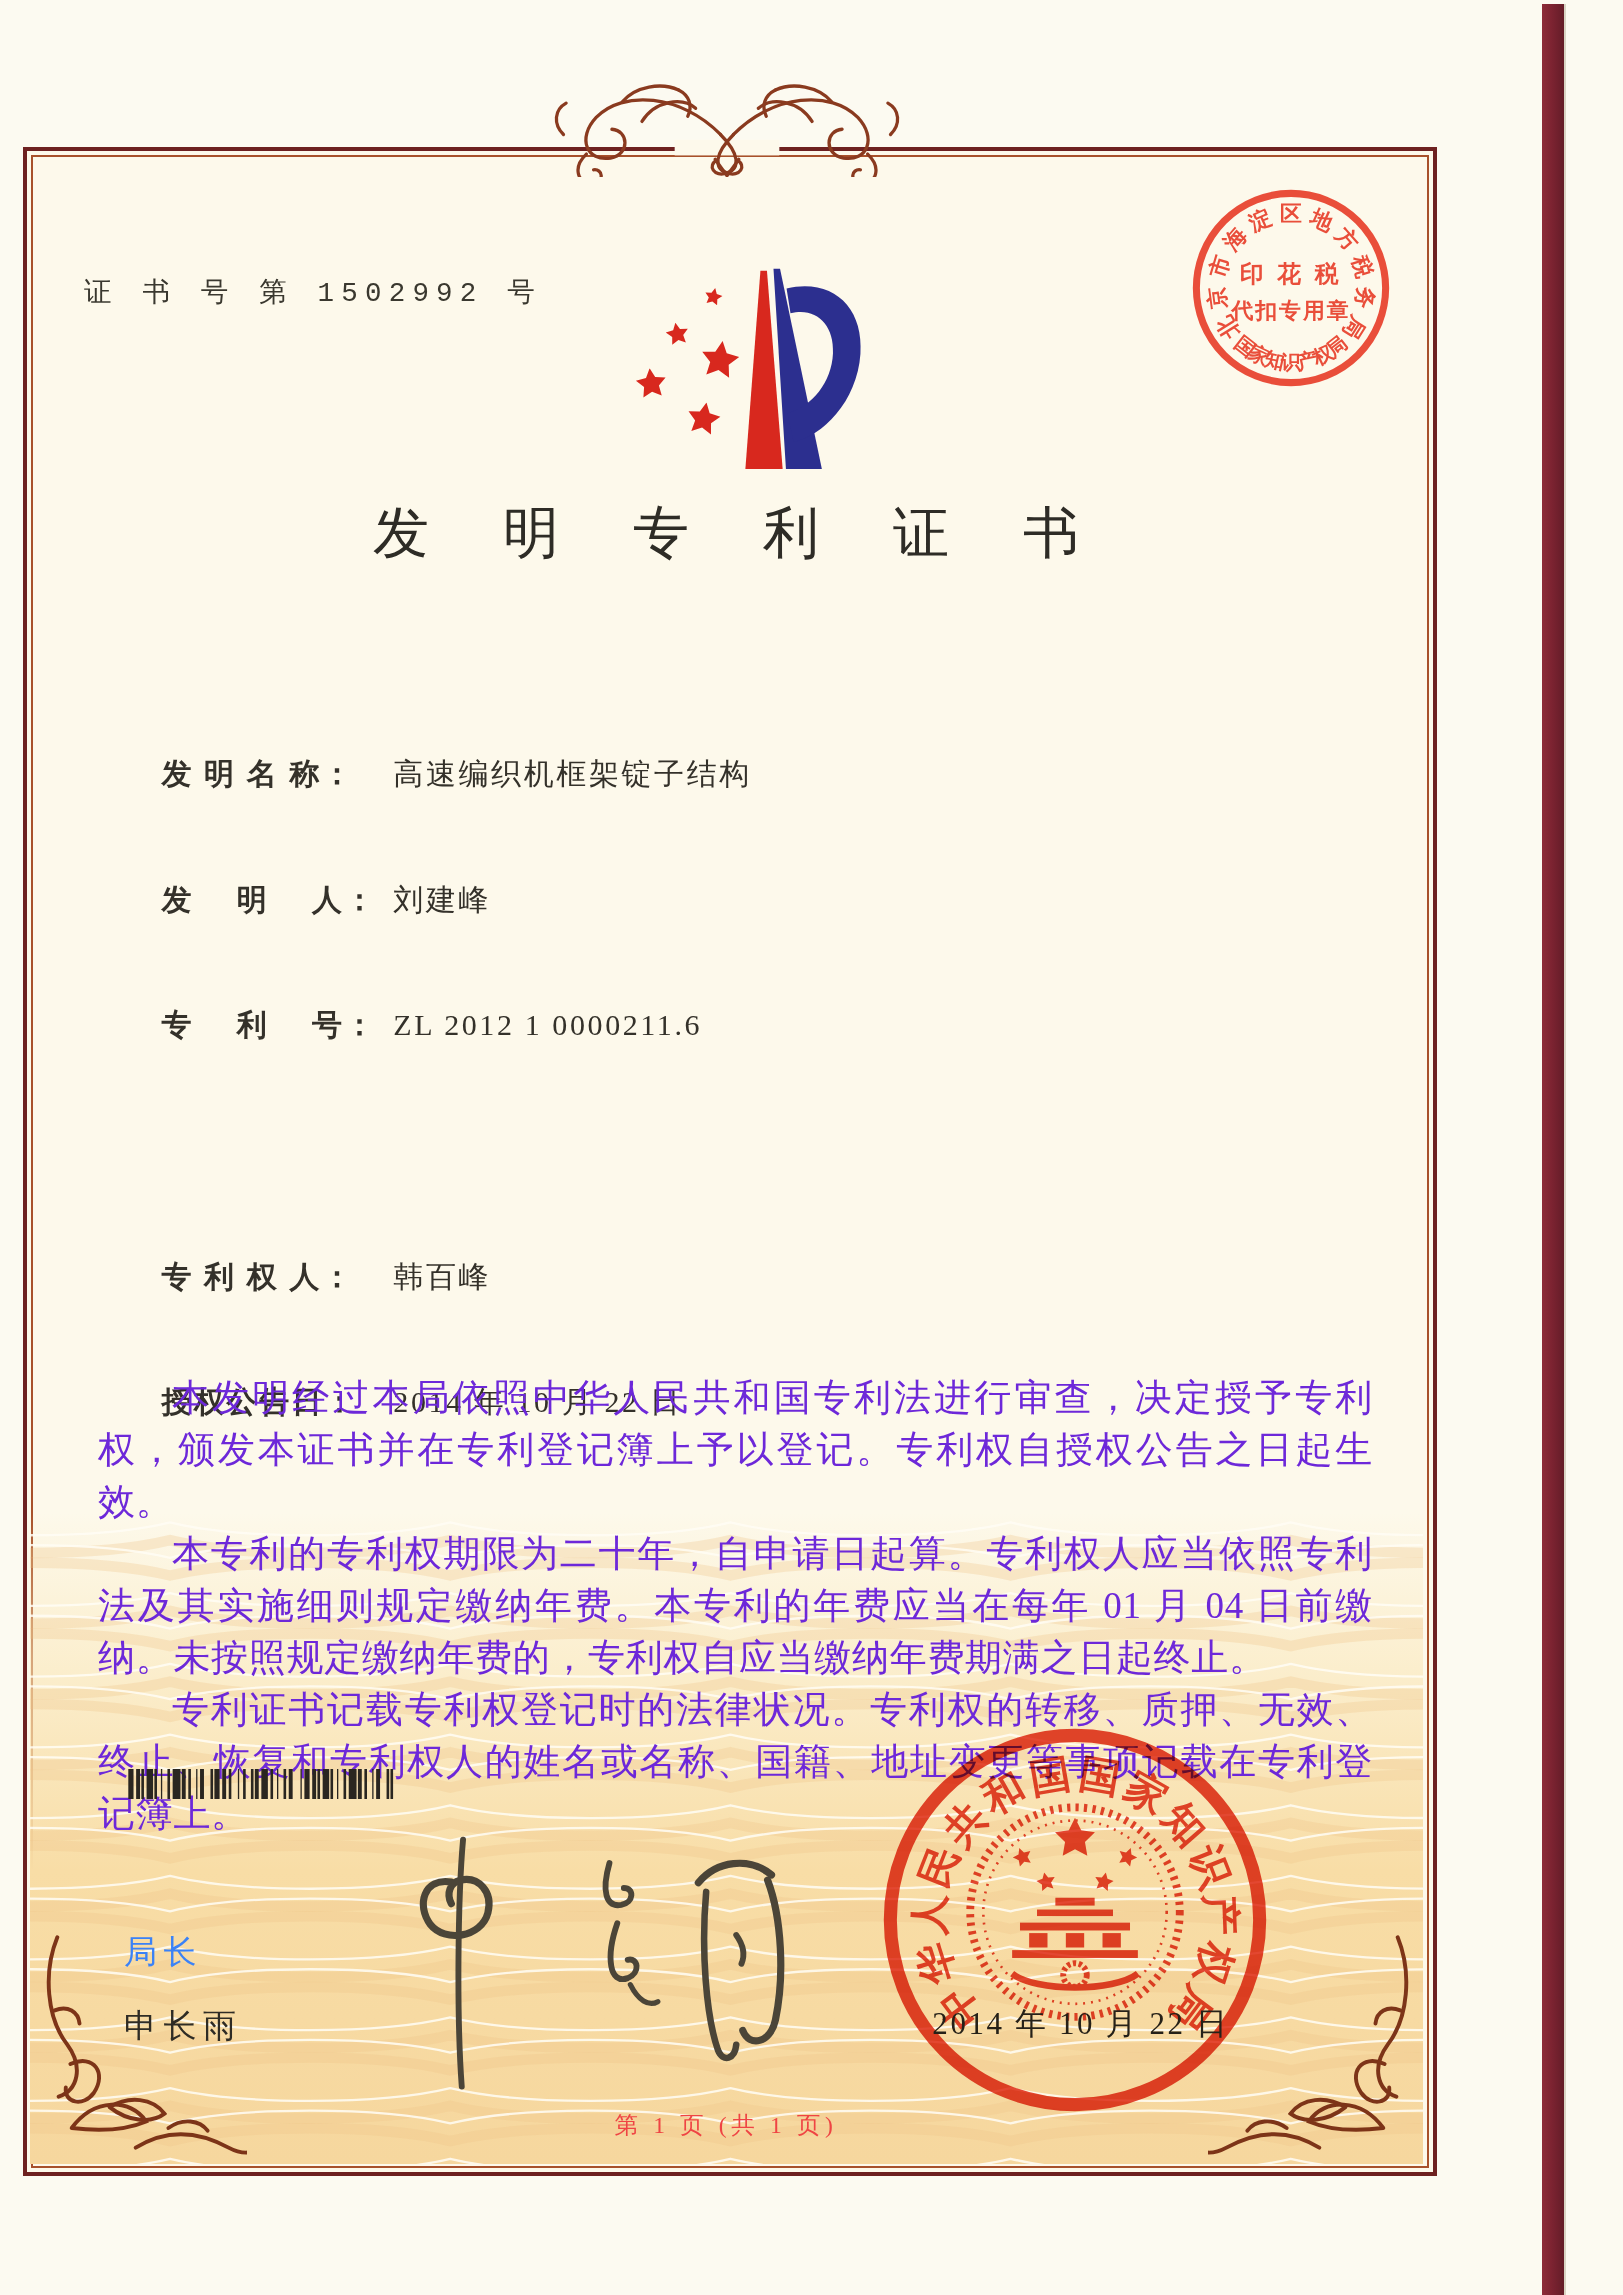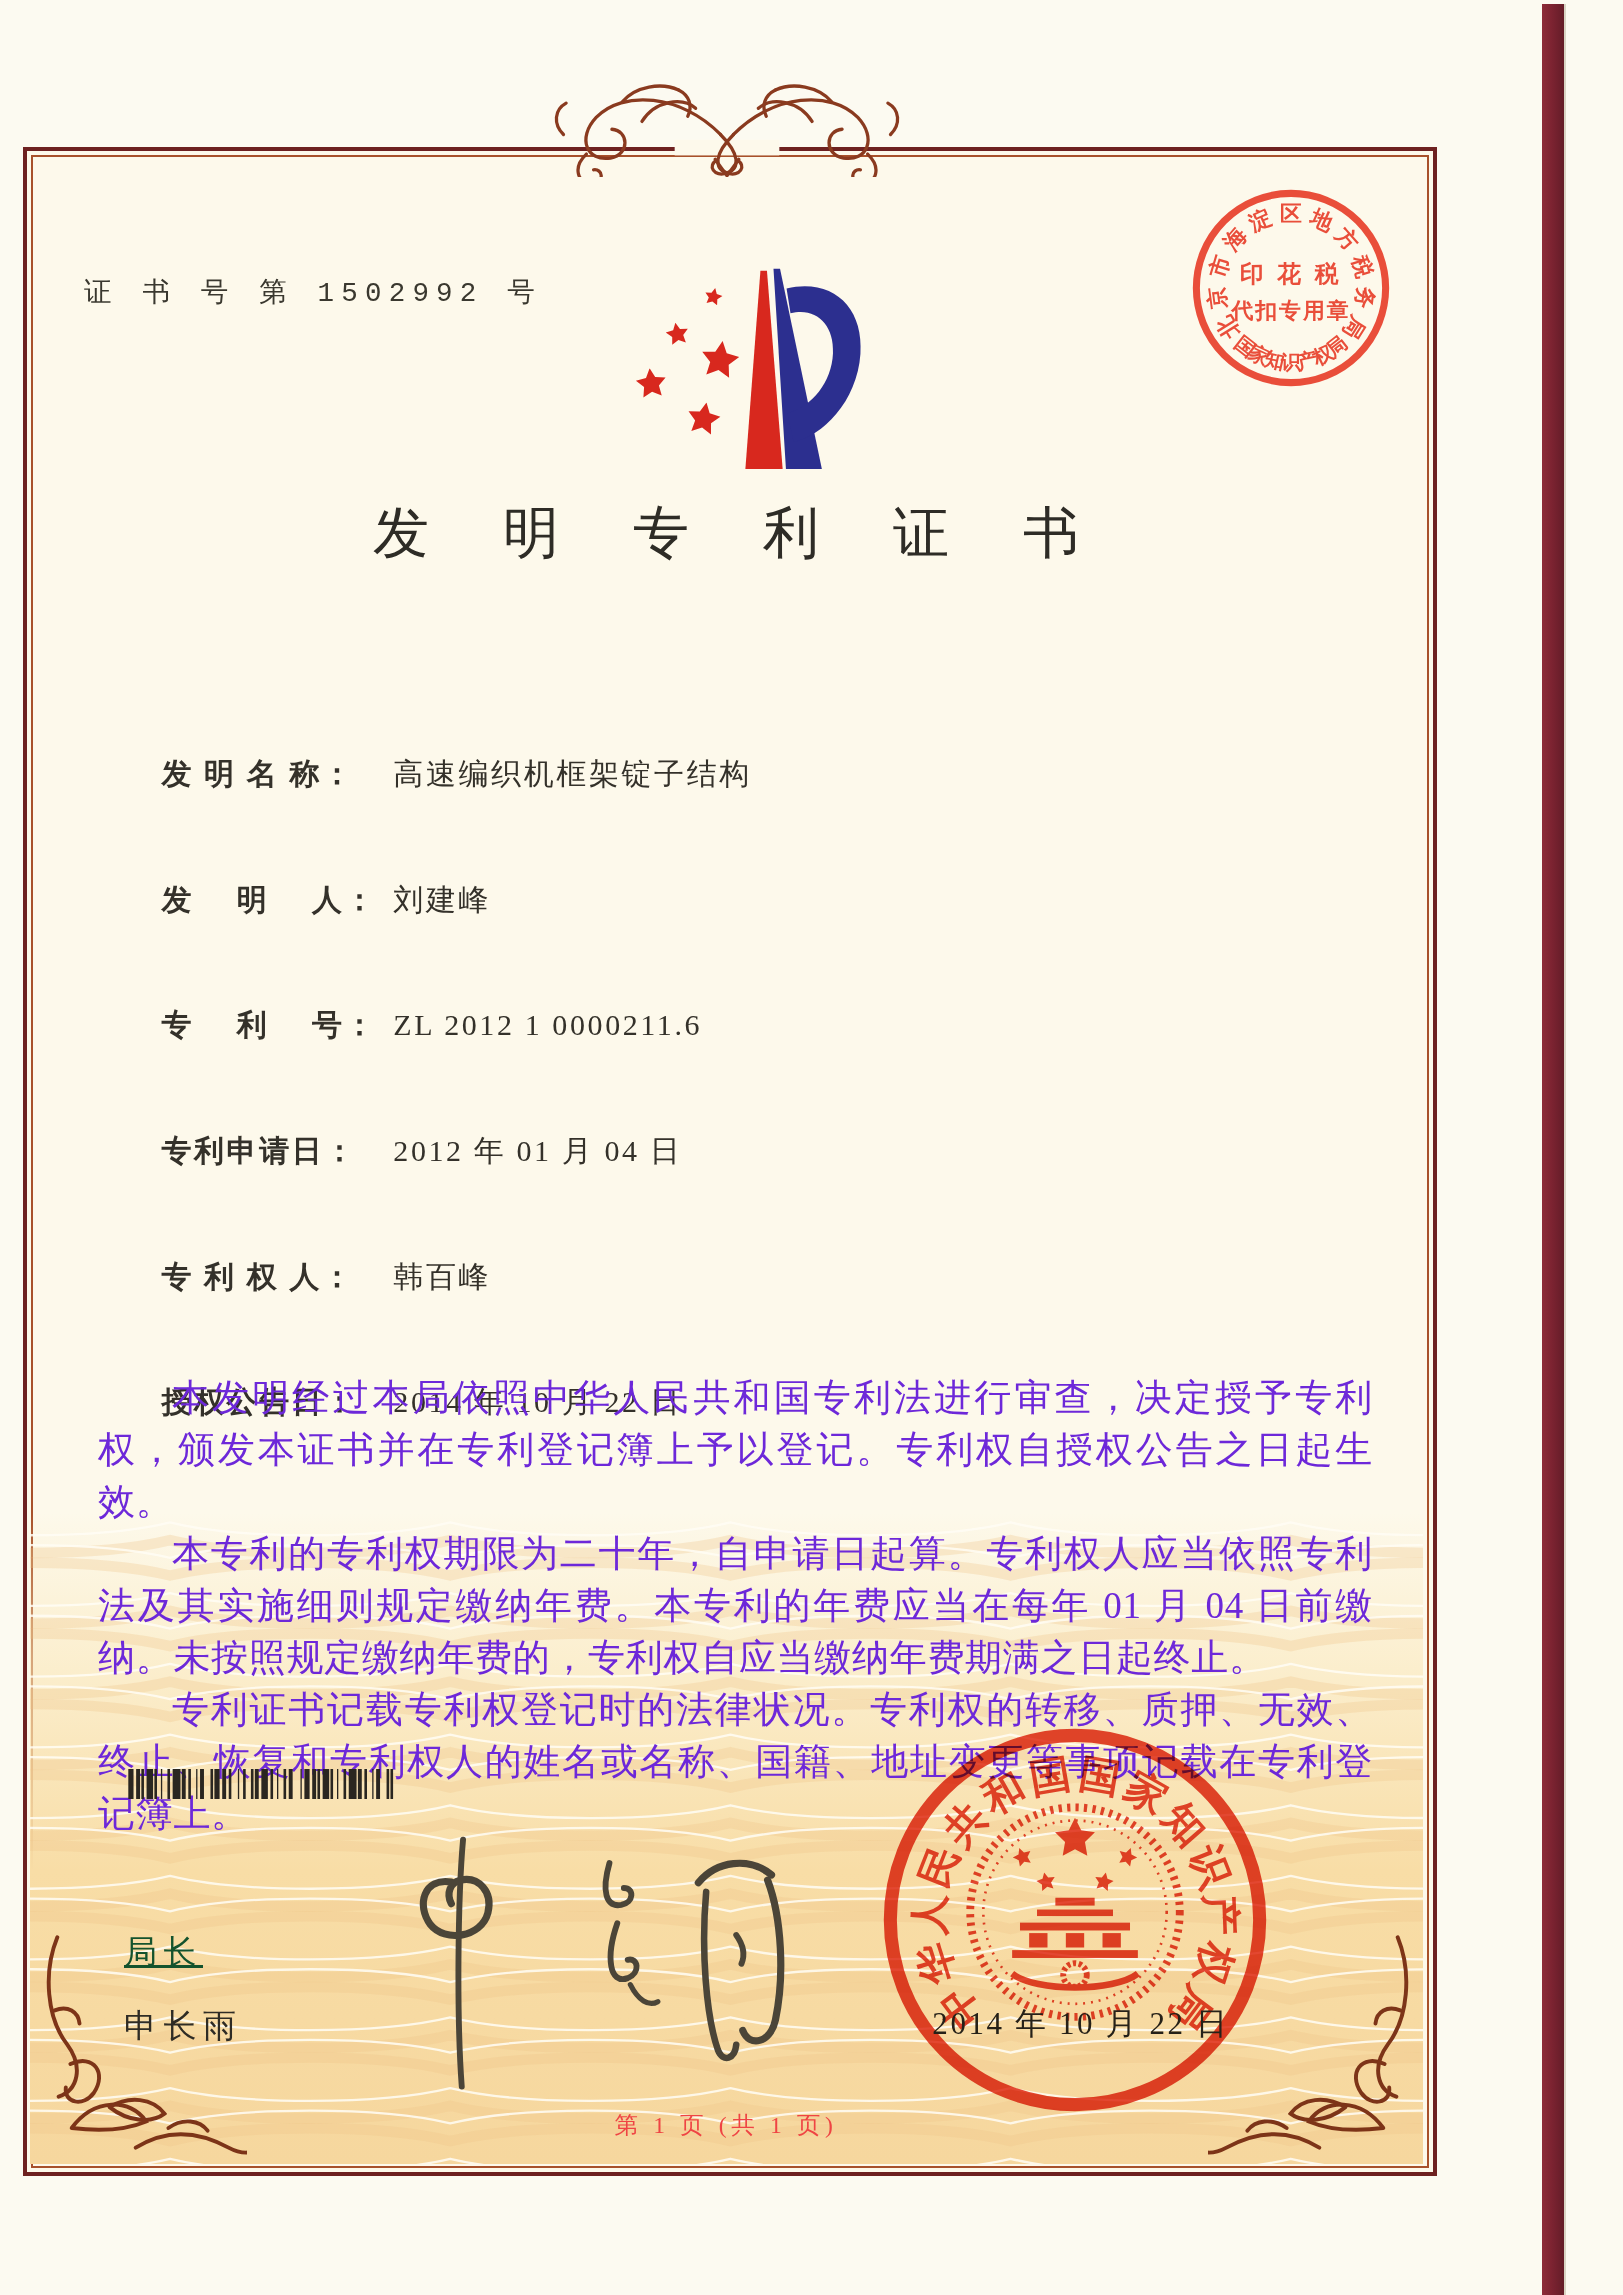--- a/index.html
+++ b/index.html
@@ -19,21 +19,21 @@
   .waves-wrap svg{position:absolute;left:0;top:0;width:100%;height:100%;}
   .cert-no{left:84px;top:274px;font-size:27.5px;letter-spacing:7.2px;color:#3a382f;font-family:Liberation Mono, monospace;}
   .title{left:23px;top:496px;width:1406px;text-align:center;font-size:56px;letter-spacing:30px;
          color:#2e2c26;text-indent:30px;}
   .row{left:121px;font-size:30px;color:#34312a;letter-spacing:2.6px;white-space:pre;}
   .row .lab{display:inline-block;min-width:224px;font-weight:bold;}
   .row .val{margin-left:7.9px;text-align:right;}
   .paras{left:98px;top:1372px;width:1275px;font-size:37px;line-height:52px;color:#6d28d9;
          text-align:justify;letter-spacing:0.7px;}
   .paras p{margin:0;text-indent:2em;}
-  .director{left:124px;top:1930px;font-size:33px;letter-spacing:6.5px;color:#14532d;text-decoration:underline;}
+  .director{left:124px;top:1930px;font-size:33px;letter-spacing:6.5px;color:#3b82f6;}
   .director2{left:124px;top:2004px;font-size:33px;letter-spacing:6.5px;color:#2f2c25;}
   .seal-date{left:911px;top:2003px;width:340px;text-align:center;font-size:31px;letter-spacing:2.6px;
              color:#262118;z-index:6;}
   .footer{left:23px;top:2109px;width:1406px;text-align:center;font-size:23.6px;letter-spacing:4.6px;color:#ef4444;z-index:5;}
   .stamp{z-index:4;}
   svg text{font-family:"Liberation Serif","DejaVu Serif",serif;}
 </style>
 </head>
 <body>
 
@@ -175,23 +175,20 @@
   <div class="abs title">发 明 专 利 证 书</div>
 
   <div class="abs row" style="top:720px;">
     <span class="lab">发 明 名 称：</span><span class="val">高速编织机框架锭子结构</span>
   </div>
   <div class="abs row" style="top:846px;">
     <span class="lab">发　 明　 人：</span><span class="val">刘建峰</span>
   </div>
   <div class="abs row" style="top:971px;">
     <span class="lab">专　 利　 号：</span><span class="val">ZL 2012 1 0000211.6</span>
-  </div>
-  <div class="abs row" style="top:1097px;">
-    <span class="lab">专利申请日：</span><span class="val">2012 年 01 月 04 日</span>
   </div>
   <div class="abs row" style="top:1223px;">
     <span class="lab">专 利 权 人：</span><span class="val">韩百峰</span>
   </div>
   <div class="abs row" style="top:1348px;">
     <span class="lab">授权公告日：</span><span class="val">2014 年 10 月 22 日</span>
   </div>
 
   <div class="abs paras">
     <p>本发明经过本局依照中华人民共和国专利法进行审查，决定授予专利权，颁发本证书并在专利登记簿上予以登记。专利权自授权公告之日起生效。</p>

